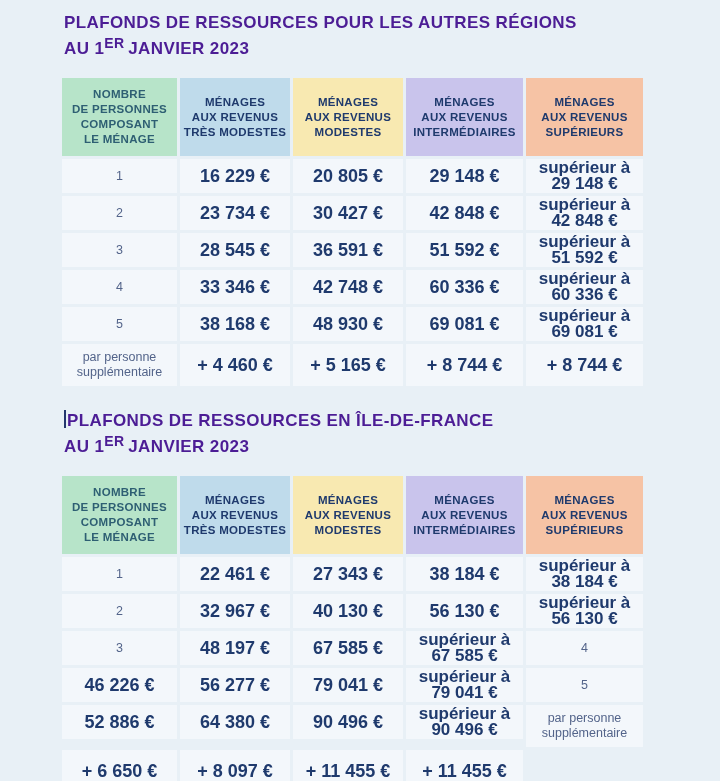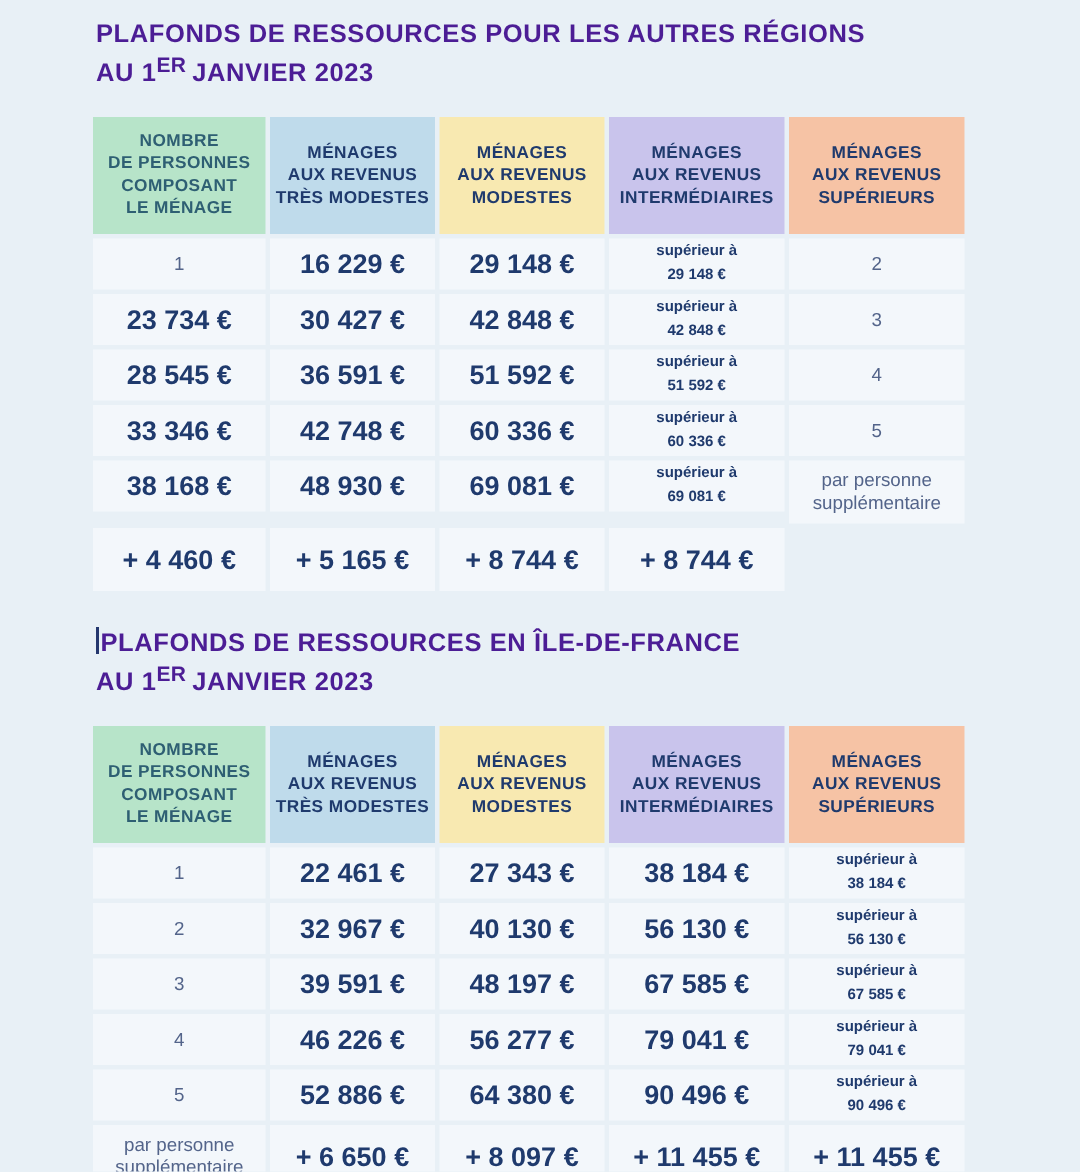--- a/index.html
+++ b/index.html
@@ -37,21 +37,21 @@
   }
   .hc.c1{color:#2e5f73;}
   .cell{
     background:#f3f7fb;height:34px;
     display:flex;align-items:center;justify-content:center;
     text-align:center;white-space:pre-line;
   }
   .cell.tall{height:42px;}
   .cell.label{font-size:12.5px;line-height:15px;color:#53648a;font-weight:400;}
   .cell.val{font-size:18px;line-height:16px;font-weight:700;color:#1f3a6d;}
-  .cell.val.sup2{font-size:10px;}
+  .cell.val.sup2{font-size:17px;}
 </style>
 </head>
 <body>
 
 <div class="wrap">
 
   <section>
     <h2 class="title">
       <span>PLAFONDS DE RESSOURCES POUR LES AUTRES RÉGIONS</span><br>
       <span>AU 1</span><sup>ER</sup><span class="post">JANVIER 2023</span>
@@ -70,20 +70,21 @@
 MODESTES</div>
       <div class="hc" style="background: rgb(201, 196, 236);">MÉNAGES
 AUX REVENUS
 INTERMÉDIAIRES</div>
       <div class="hc" style="background: rgb(246, 195, 165);">MÉNAGES
 AUX REVENUS
 SUPÉRIEURS</div>
 
       <div class="cell label">1</div>
       <div class="cell val">16 229 €</div>
+      <div class="cell val">20 805 €</div>
       <div class="cell val">29 148 €</div>
       <div class="cell val sup2">supérieur à
 29 148 €</div>
 
       <div class="cell label">2</div>
       <div class="cell val">23 734 €</div>
       <div class="cell val">30 427 €</div>
       <div class="cell val">42 848 €</div>
       <div class="cell val sup2">supérieur à
 42 848 €</div>
@@ -150,21 +151,20 @@
 38 184 €</div>
 
       <div class="cell label">2</div>
       <div class="cell val">32 967 €</div>
       <div class="cell val">40 130 €</div>
       <div class="cell val">56 130 €</div>
       <div class="cell val sup2">supérieur à
 56 130 €</div>
 
       <div class="cell label">3</div>
-      <div class="cell val">39 591 €</div>
       <div class="cell val">48 197 €</div>
       <div class="cell val">67 585 €</div>
       <div class="cell val sup2">supérieur à
 67 585 €</div>
 
       <div class="cell label">4</div>
       <div class="cell val">46 226 €</div>
       <div class="cell val">56 277 €</div>
       <div class="cell val">79 041 €</div>
       <div class="cell val sup2">supérieur à

